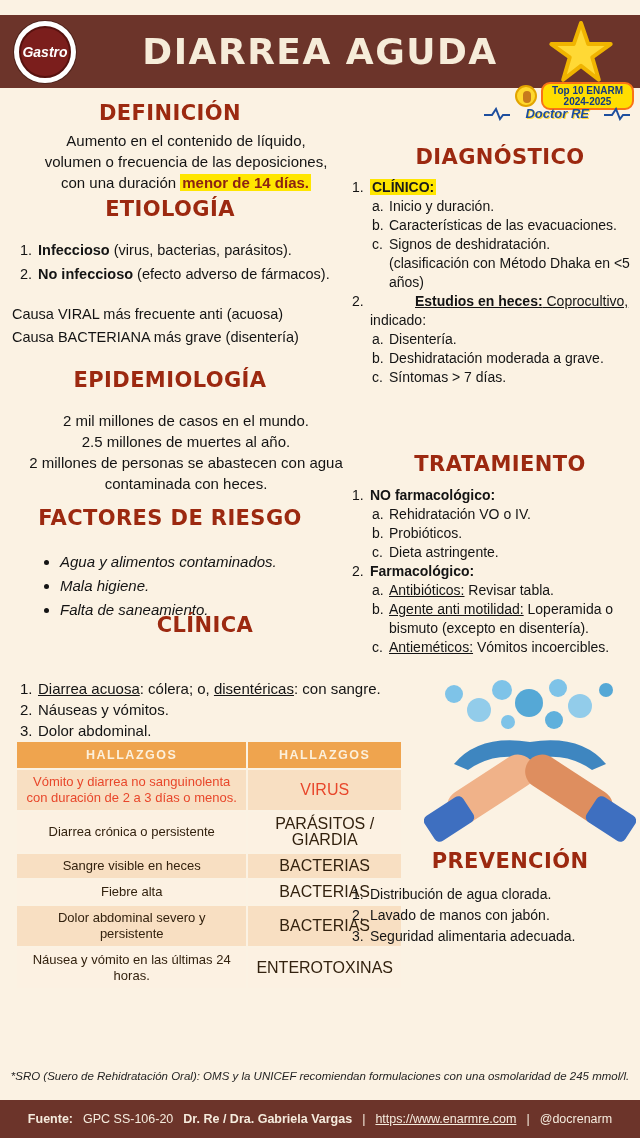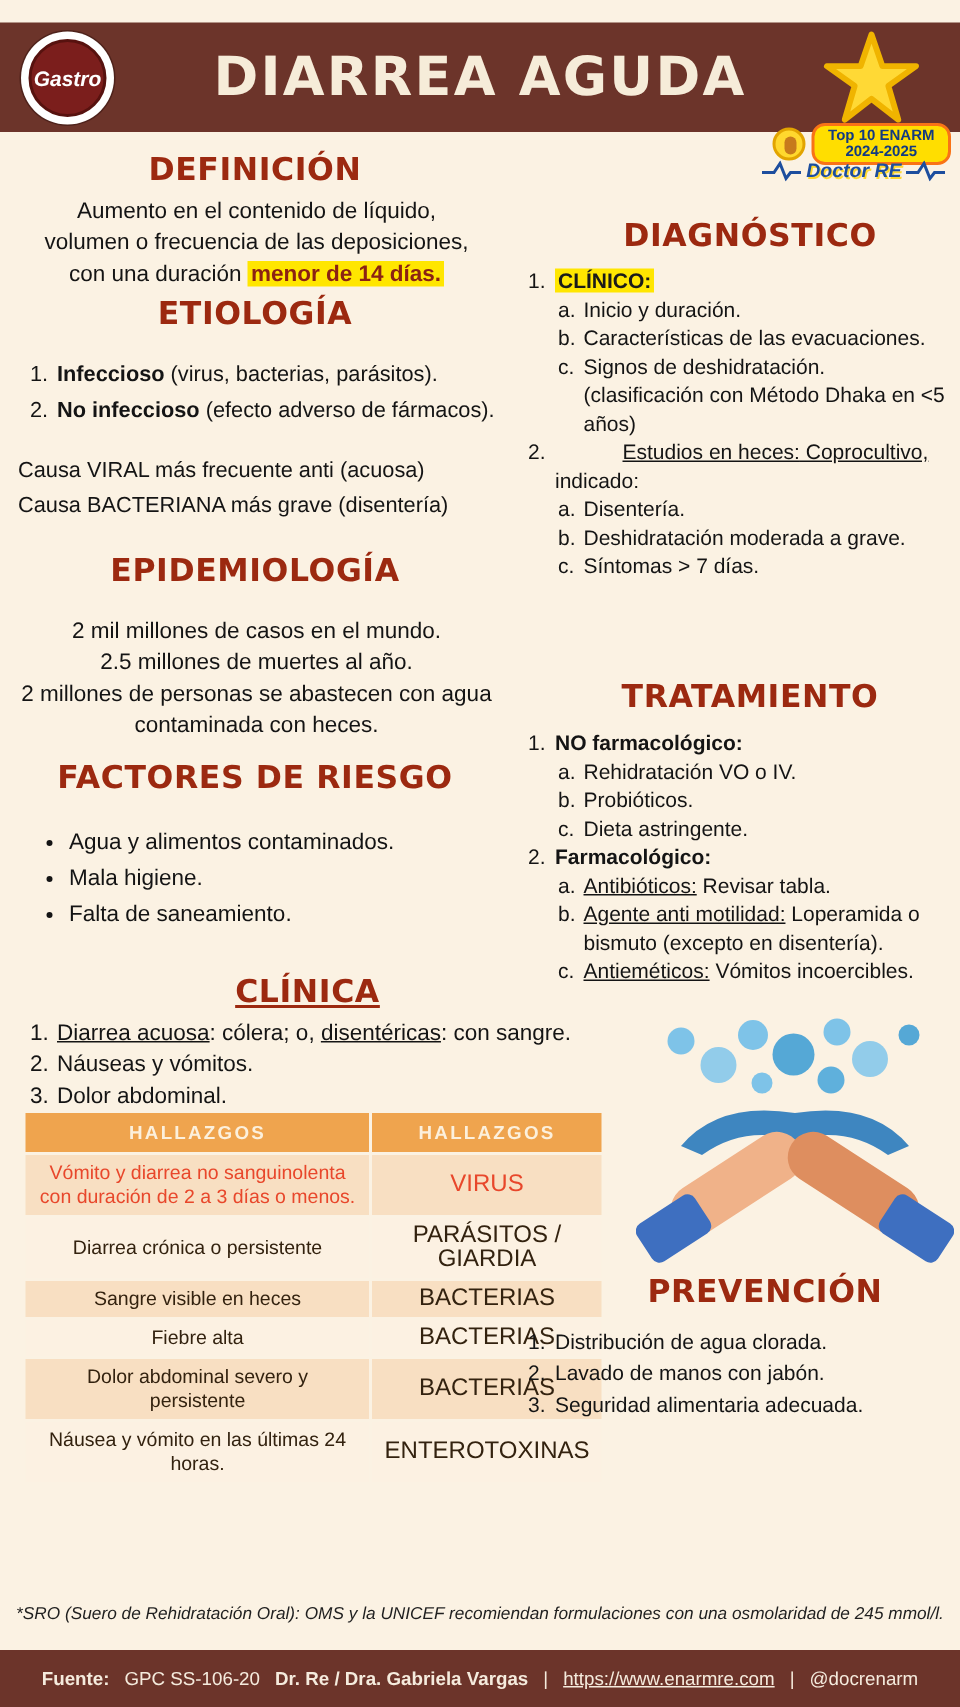--- a/index.html
+++ b/index.html
@@ -21,48 +21,48 @@
   .star { position:absolute; right:26px; top:4px; width:66px; height:66px; }
 
   
   .badge-row { position:absolute; top:82px; right:6px; display:flex; align-items:center; gap:4px; }
   .badge-icon { width:22px; height:22px; border-radius:50%; background:#FFD82E; border:2px solid #E2A400;
                 position:relative; }
   .badge-icon::after { content:""; position:absolute; left:6px; top:4px; width:8px; height:12px;
                        border-radius:4px; background:#C77A1C; }
   .badge-pill { background:#FFDE00; border:2px solid #f97316; border-radius:9px; padding:1px 9px;
                 text-align:center; color:#123A82; font-weight:bold; font-size:10px; line-height:11px; }
-  .brand { position:absolute; top:106px; right:10px; display:flex; align-items:center; gap:3px;
+  .brand { position:absolute; top:106px; right:10px; display:flex; align-items:center; gap:15px;
            color:#1D4E9E; font-weight:bold; font-style:italic; font-size:13px;
            text-shadow:1px 1px 0 #FFD82E; }
   .ecg { width:26px; height:14px; }
 
   
   .h-red { position:absolute; font-family:"DejaVu Sans", sans-serif; font-weight:800; font-size:21px;
            color:#9C2910; text-align:center; letter-spacing:0.4px; }
 
   .txt { color:#141414; font-size:15px; line-height:21px; }
-  .center { text-align:center; }
+  .center { text-align:center;margin-left:15px; }
   .hl { background:#FFE600; font-weight:bold; color:#8B2213; padding:0 2px; }
   .b { font-weight:bold; }
   .u { text-decoration:underline; }
-  .bu { font-weight:normal; text-decoration:underline;padding-left:45px; }
+  .bu { font-weight:bold; text-decoration:underline;padding-left:45px; }
 
   
   .li { display:flex; align-items:flex-start; }
   .li .mk { flex:0 0 18px; }
   .li .ct { flex:1; }
 
   
   .def-text { position:absolute; left:8px; top:130px; width:326px; }
   .etio-list { position:absolute; left:20px; top:238px; width:332px; font-size:14.5px; line-height:24px; color:#141414; }
   .etio-notes { position:absolute; left:12px; top:303px; width:330px; font-size:14.5px; line-height:23px; color:#141414; }
   .epi-text { position:absolute; left:8px; top:410px; width:326px; }
   .fr-list { position:absolute; left:46px; top:550px; width:290px; color:#141414; font-size:15px; line-height:24px; }
-  .fr-list li { list-style:disc; margin-left:0; }
+  .fr-list li { list-style:disc; margin-left:14px;font-style:italic; }
   .cli-list { position:absolute; left:20px; top:678px; width:410px; color:#141414; font-size:15px; line-height:21px; }
 
   
   .tbl { position:absolute; left:15px; top:740px; width:388px; border-spacing:2px; border-collapse:separate; }
   .tbl th { background:#EFA44E; color:#FCF0DC; font-size:12.5px; letter-spacing:1.5px; font-weight:bold;
             padding:6px 4px; text-align:center; }
   .tbl td { font-weight:normal; font-size:13px; line-height:16px; color:#33220F; text-align:center;
             vertical-align:middle; padding:4px 8px; }
   .tbl td.et { font-size:16px; }
   .tbl .c1 { width:238px; }
@@ -154,21 +154,21 @@
     <div>2 millones de personas se abastecen con agua contaminada con heces.</div>
   </div>
 
   <h2 class="h-red" style="left:0; width:340px; top:506px;">FACTORES DE RIESGO</h2>
   <ul class="fr-list">
     <li>Agua y alimentos contaminados.</li>
     <li>Mala higiene.</li>
     <li>Falta de saneamiento.</li>
   </ul>
 
-  <h2 class="h-red" style="left:20px; width:370px; top:649px;text-decoration:underline;">CLÍNICA</h2>
+  <h2 class="h-red" style="left:20px; width:370px; top:613px;">CLÍNICA</h2>
   <div class="cli-list">
     <div class="li">
       <span class="mk">1.</span>
       <span class="ct"><span class="u">Diarrea acuosa</span><span>: cólera; o, </span><span class="u">disentéricas</span><span>: con sangre.</span></span>
     </div>
     <div class="li">
       <span class="mk">2.</span>
       <span class="ct">Náuseas y vómitos.</span>
     </div>
     <div class="li">

